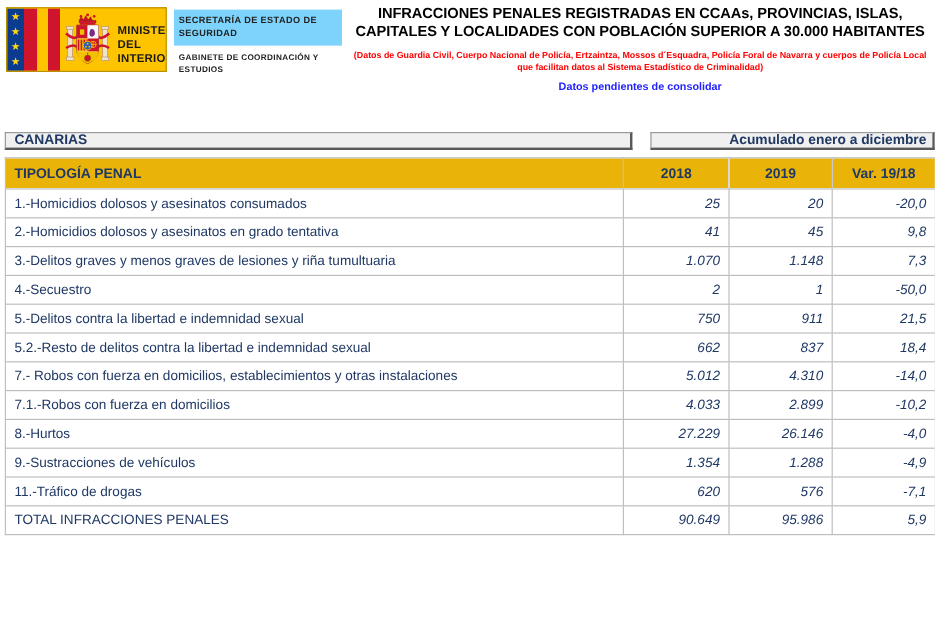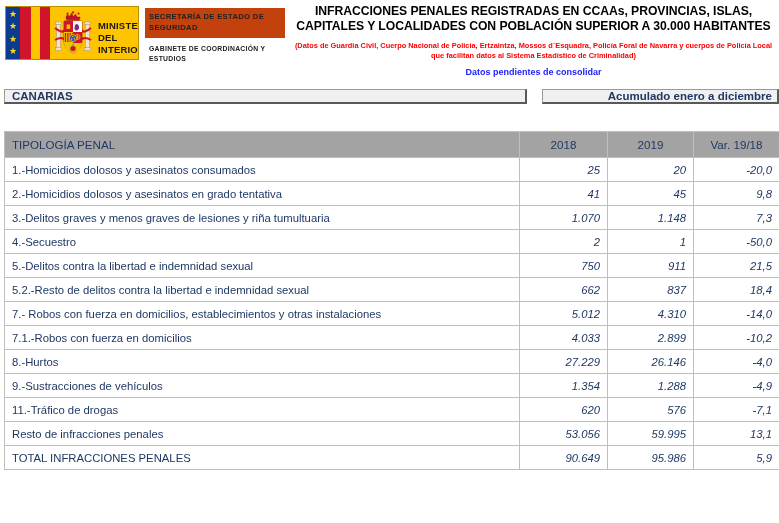--- a/index.html
+++ b/index.html
@@ -95,21 +95,21 @@
     line-height: 12px;
     color: #1a1a1a;
     letter-spacing: 0.2px;
   }
 
   .sec-block {
     margin-left: 6px;
     padding-top: 2px;
   }
   .sec-estado {
-    background: #c2410c;
+    background: #7dd3fc;
     color: #222222;
     font-size: 7.6px;
     font-weight: bold;
     line-height: 10.5px;
     letter-spacing: 0.35px;
     padding: 4px 6px 5px 4px;
     width: 140px;
     box-sizing: border-box;
   }
   .sec-gabinete {
@@ -153,21 +153,21 @@
     margin-top: 5px;
   }
 
   
   .selector-bar {
     position: relative;
     height: 36px;
     margin: 3px 0 0 0;
     padding: 0 0 0 4px;
     display: flex;
-    align-items: flex-start;
+    align-items: flex-end;
   }
   .sel-box {
     background: #f0f0f0;
     border: 1px solid #9a9a9a;
     border-right: 2px solid #595959;
     border-bottom: 2px solid #595959;
     box-sizing: border-box;
     display: flex;
     align-items: center;
     font-weight: bold;
@@ -201,22 +201,22 @@
     height: 24px;
     padding: 0 7px;
     font-size: 11.3px;
     color: #1f3864;
     font-weight: normal;
     overflow: hidden;
     white-space: nowrap;
     box-sizing: border-box;
   }
   table.data thead th {
-    background: #a3a3a3;
-    font-weight: normal;
+    background: #eab308;
+    font-weight: bold;
     font-size: 11.6px;
     color: #1f3864;
     height: 26px;
   }
   thead th.col-cat { text-align: left; }
   thead th.col-num { text-align: center; }
 
   td.cat { text-align: left; }
   td.num {
     text-align: right;
@@ -414,26 +414,20 @@
           <td class="num">1.354</td>
           <td class="num">1.288</td>
           <td class="num">-4,9</td>
         </tr>
         <tr>
           <td class="cat">11.-Tráfico de drogas</td>
           <td class="num">620</td>
           <td class="num">576</td>
           <td class="num">-7,1</td>
         </tr>
-        <tr>
-          <td class="cat">Resto de infracciones penales</td>
-          <td class="num">53.056</td>
-          <td class="num">59.995</td>
-          <td class="num">13,1</td>
-        </tr>
         <tr class="total">
           <td class="cat">TOTAL INFRACCIONES PENALES</td>
           <td class="num">90.649</td>
           <td class="num">95.986</td>
           <td class="num">5,9</td>
         </tr>
       </tbody>
   </table>
 </div>
 

